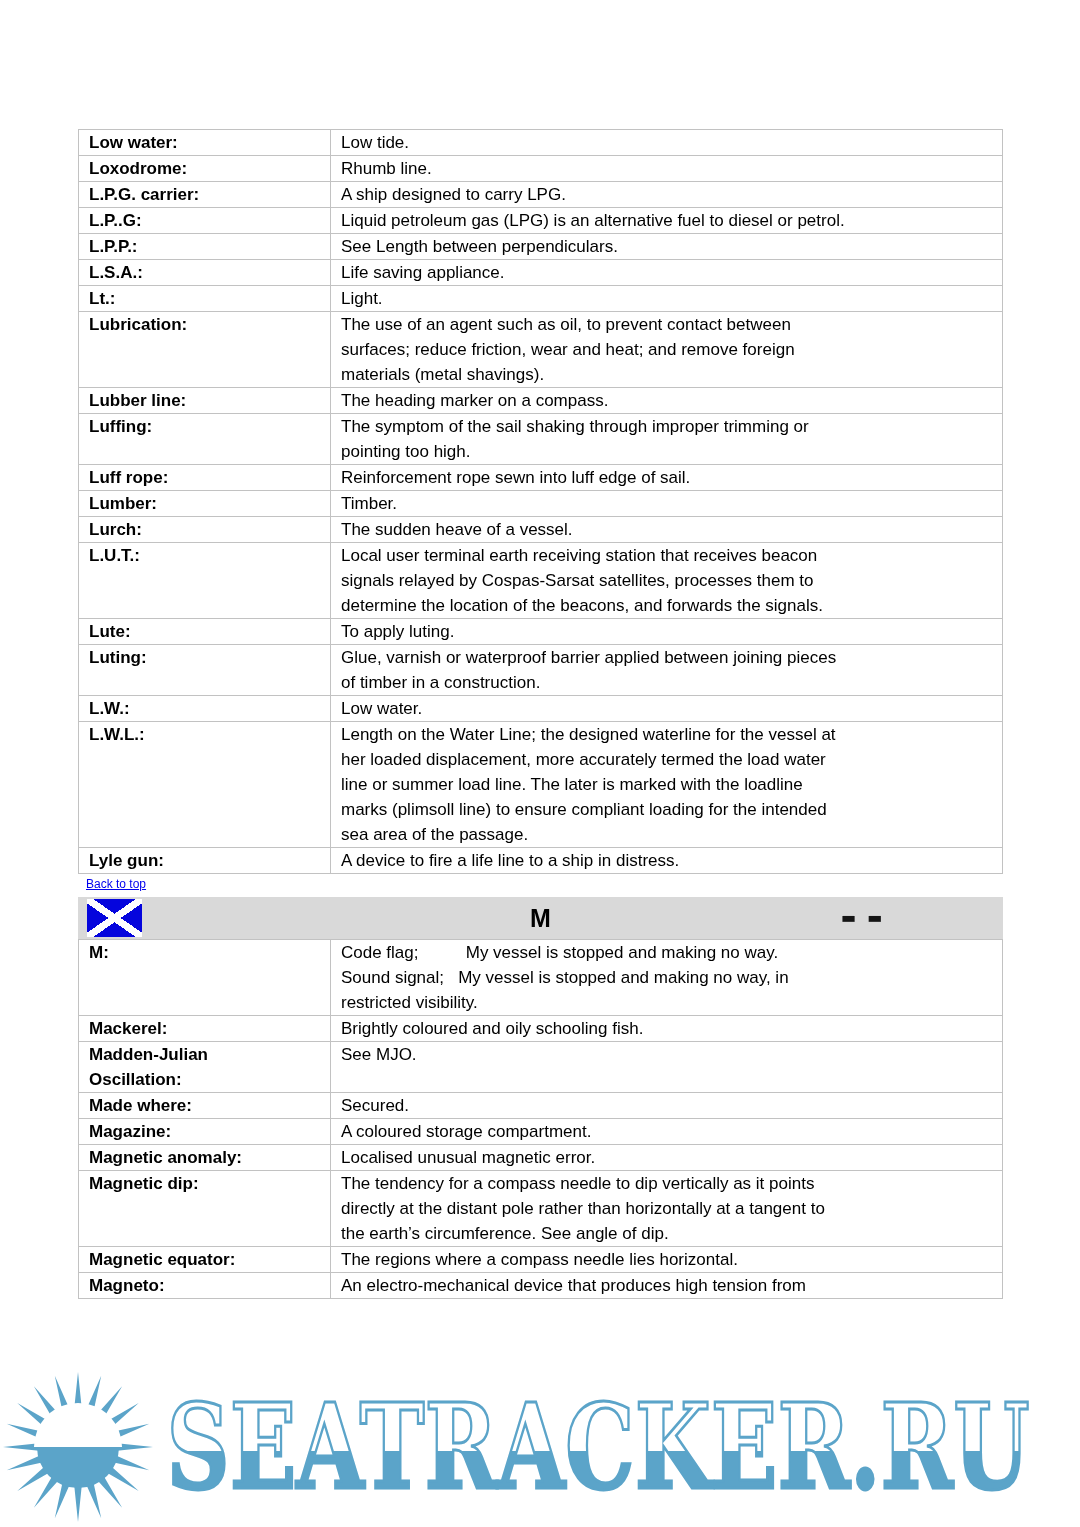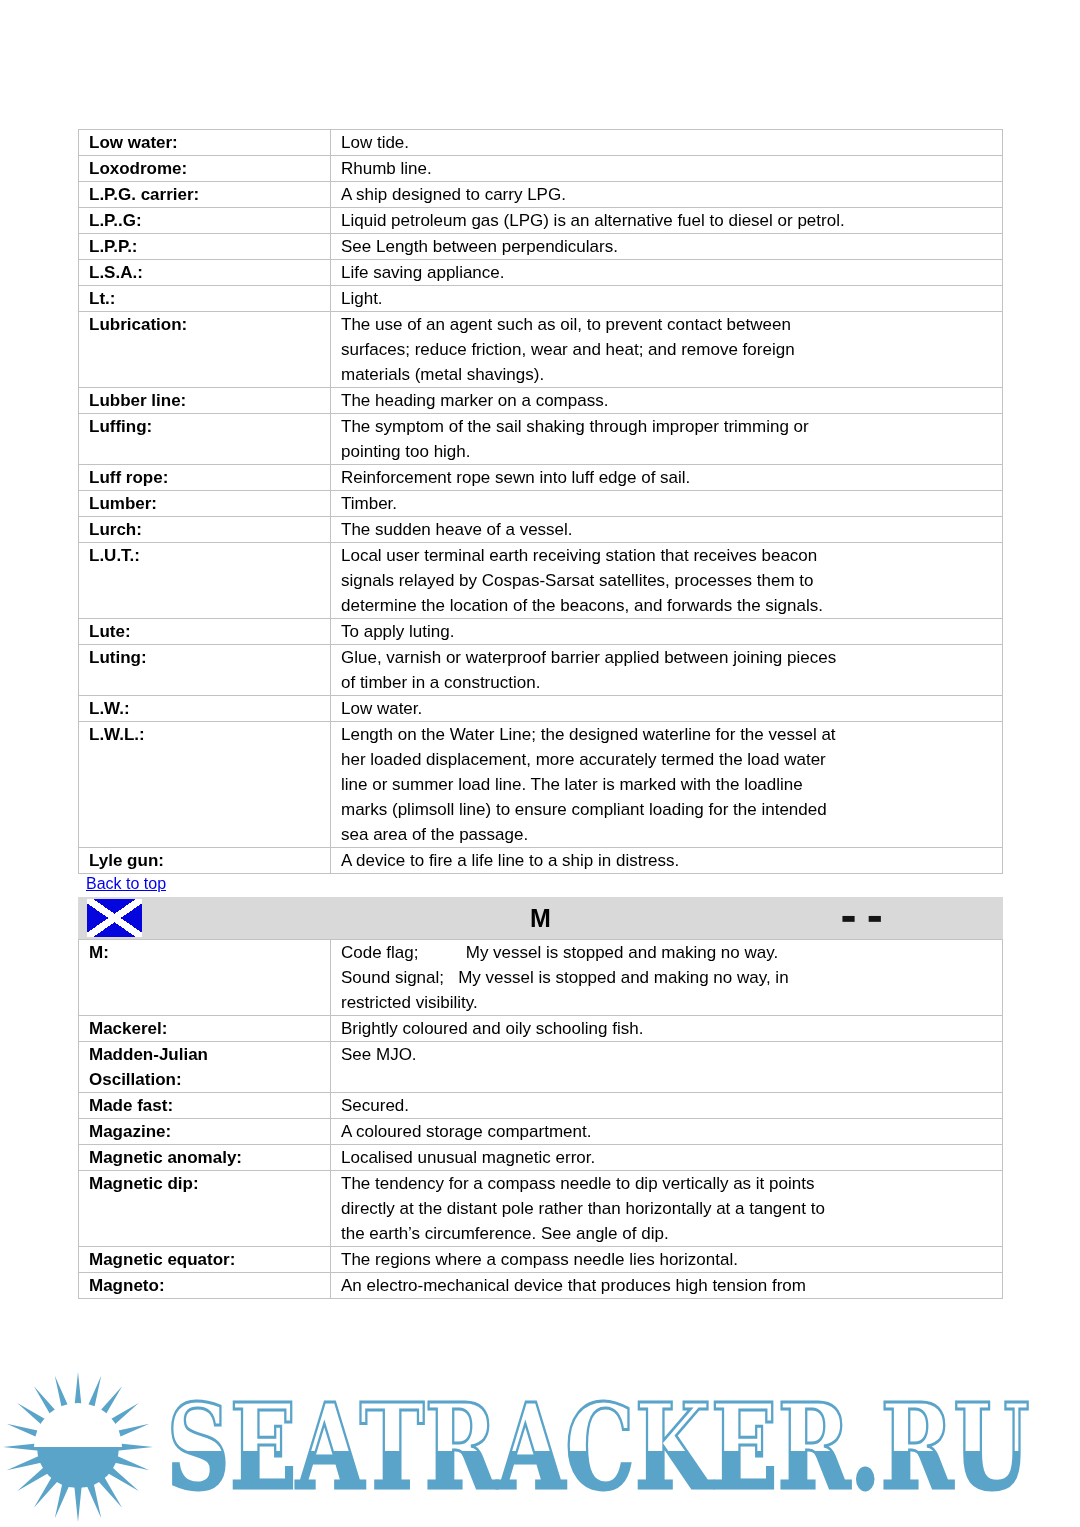--- a/index.html
+++ b/index.html
@@ -13,21 +13,21 @@
   table.glossary{border-collapse:collapse;width:925px;table-layout:fixed;}
   table.glossary td{
     border:1px solid #c2c2c2;vertical-align:top;
     padding:0 6px 0 10px;font-size:17px;line-height:25px;
     white-space:pre-wrap;word-wrap:break-word;
   }
   td.term{width:236px;font-weight:bold;}
 
   .back-to-top-row{padding:0 0 1px 8px;height:21px;}
   .back-to-top-row a{
-    font-size:16px;line-height:20px;color:#0000ee;text-decoration:underline;cursor:pointer;
+    font-size:12px;line-height:20px;color:#0000ee;text-decoration:underline;cursor:pointer;
   }
 
   .section-header{
     position:relative;height:42px;background:#d9d9d9;margin:1px 0 0 0;
     display:flex;align-items:center;justify-content:center;
   }
   .section-letter{font-size:25px;font-weight:bold;line-height:42px;}
   .flag-m{
     position:absolute;left:9px;top:2px;width:55px;height:38px;
     background:
@@ -194,21 +194,21 @@
     <td class="def">Brightly coloured and oily schooling fish.</td>
   </tr>
 
   <tr>
     <td class="term">Madden-Julian
 Oscillation:</td>
     <td class="def">See MJO.</td>
   </tr>
 
   <tr>
-    <td class="term">Made fast:</td>
+    <td class="term">Made where:</td>
     <td class="def">Secured.</td>
   </tr>
 
 
   <tr>
     <td class="term">Magazine:</td>
     <td class="def">A coloured storage compartment.</td>
   </tr>
 
   <tr>

